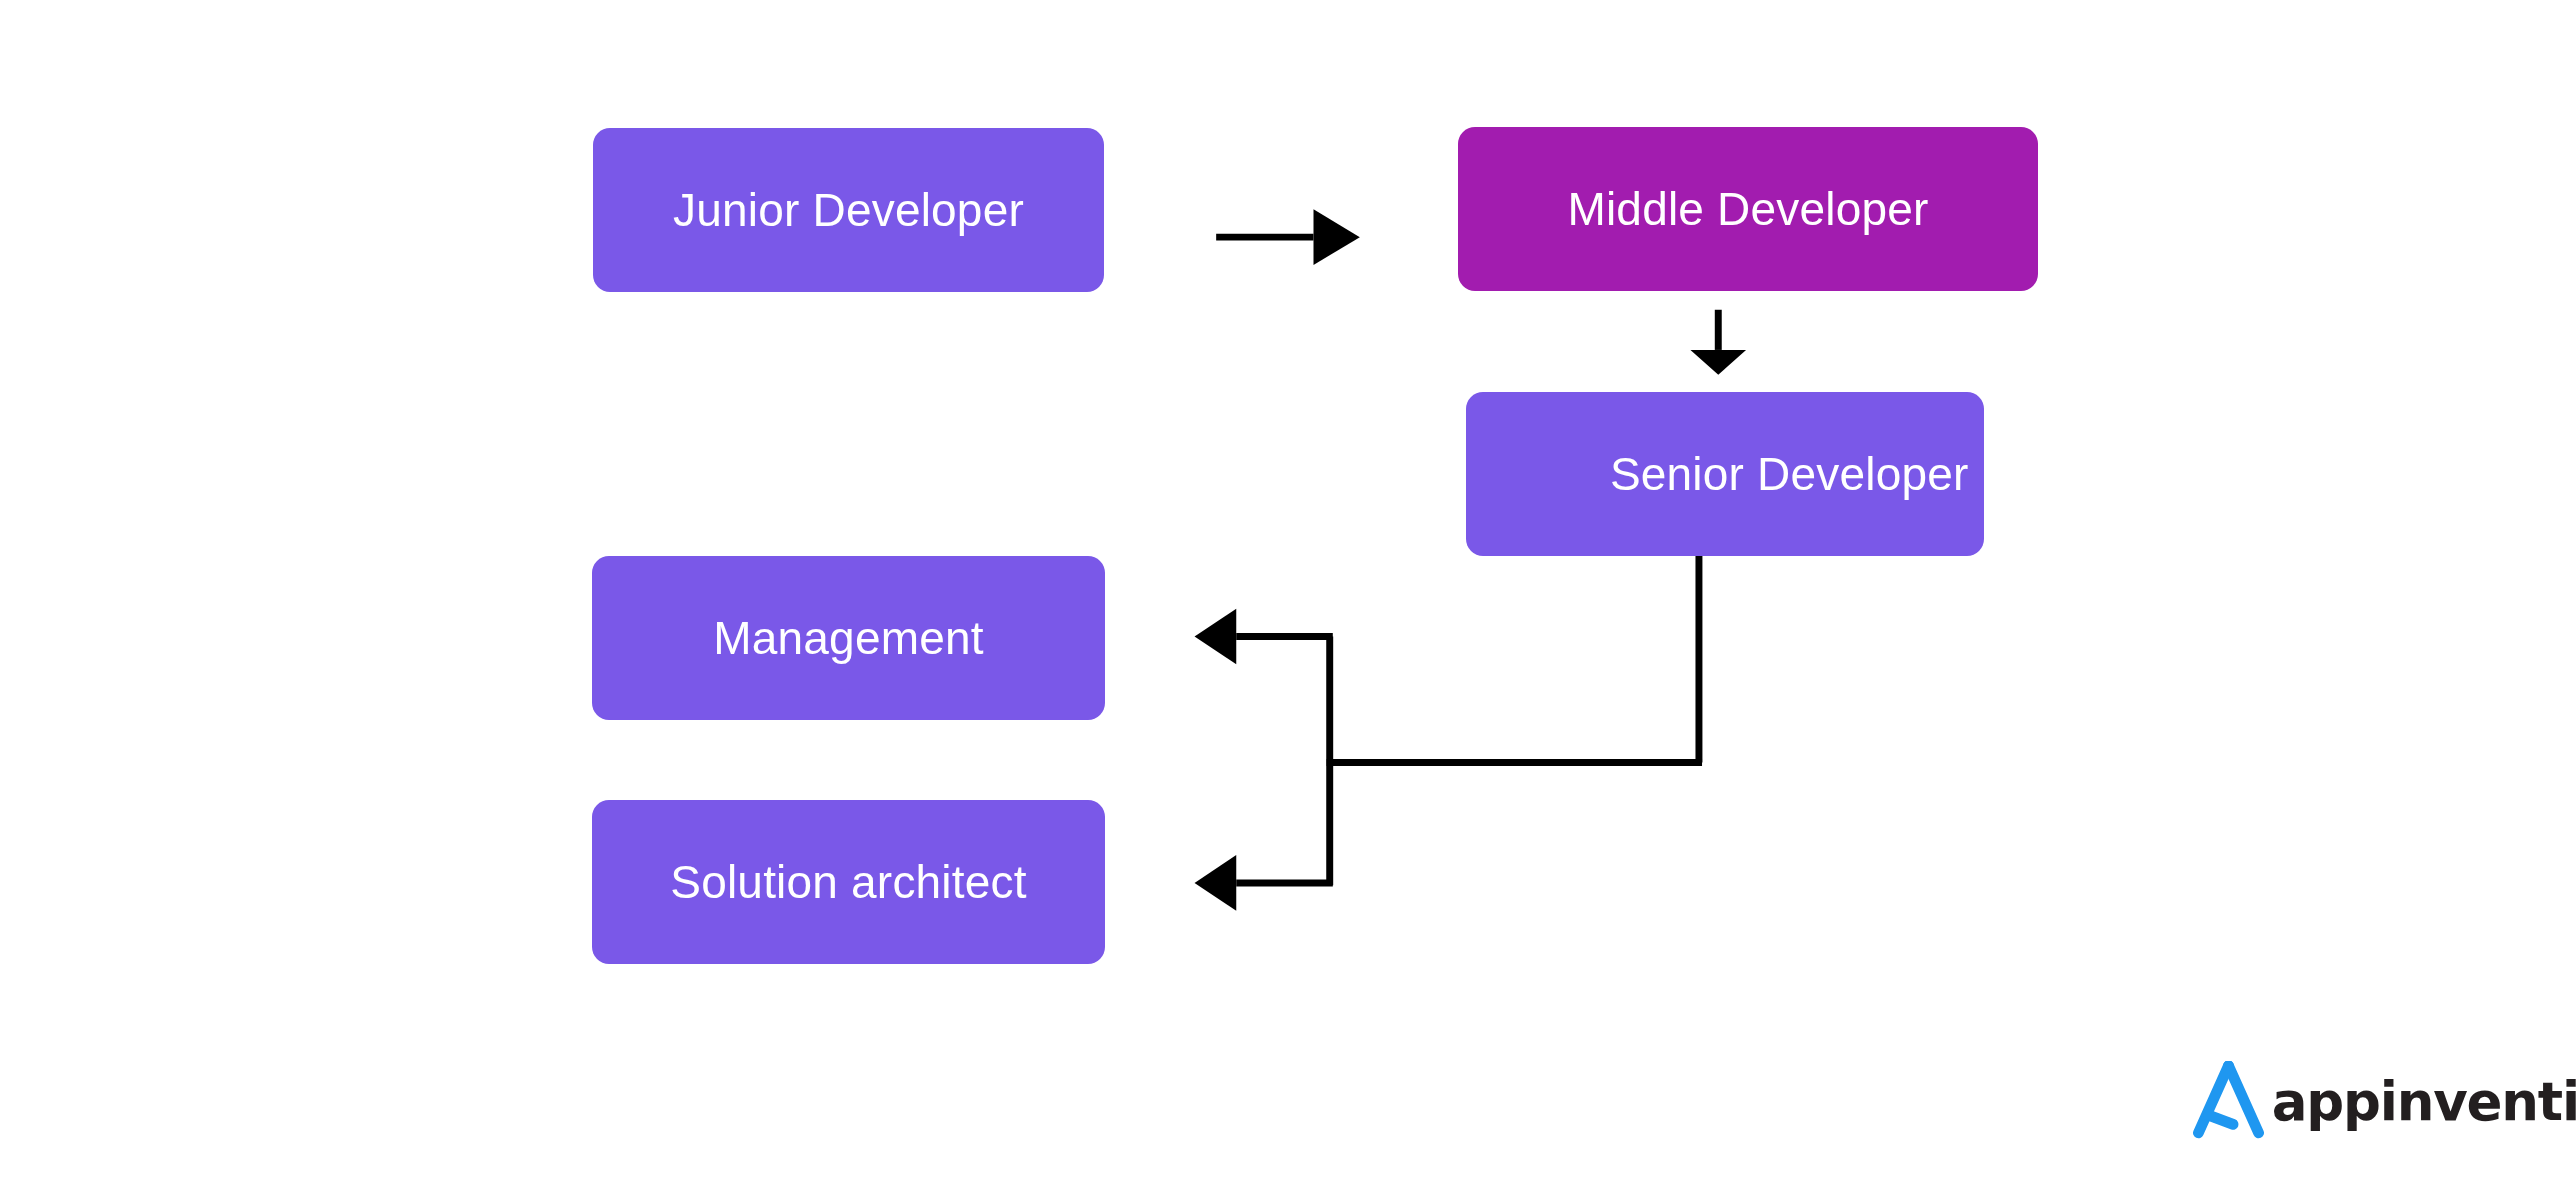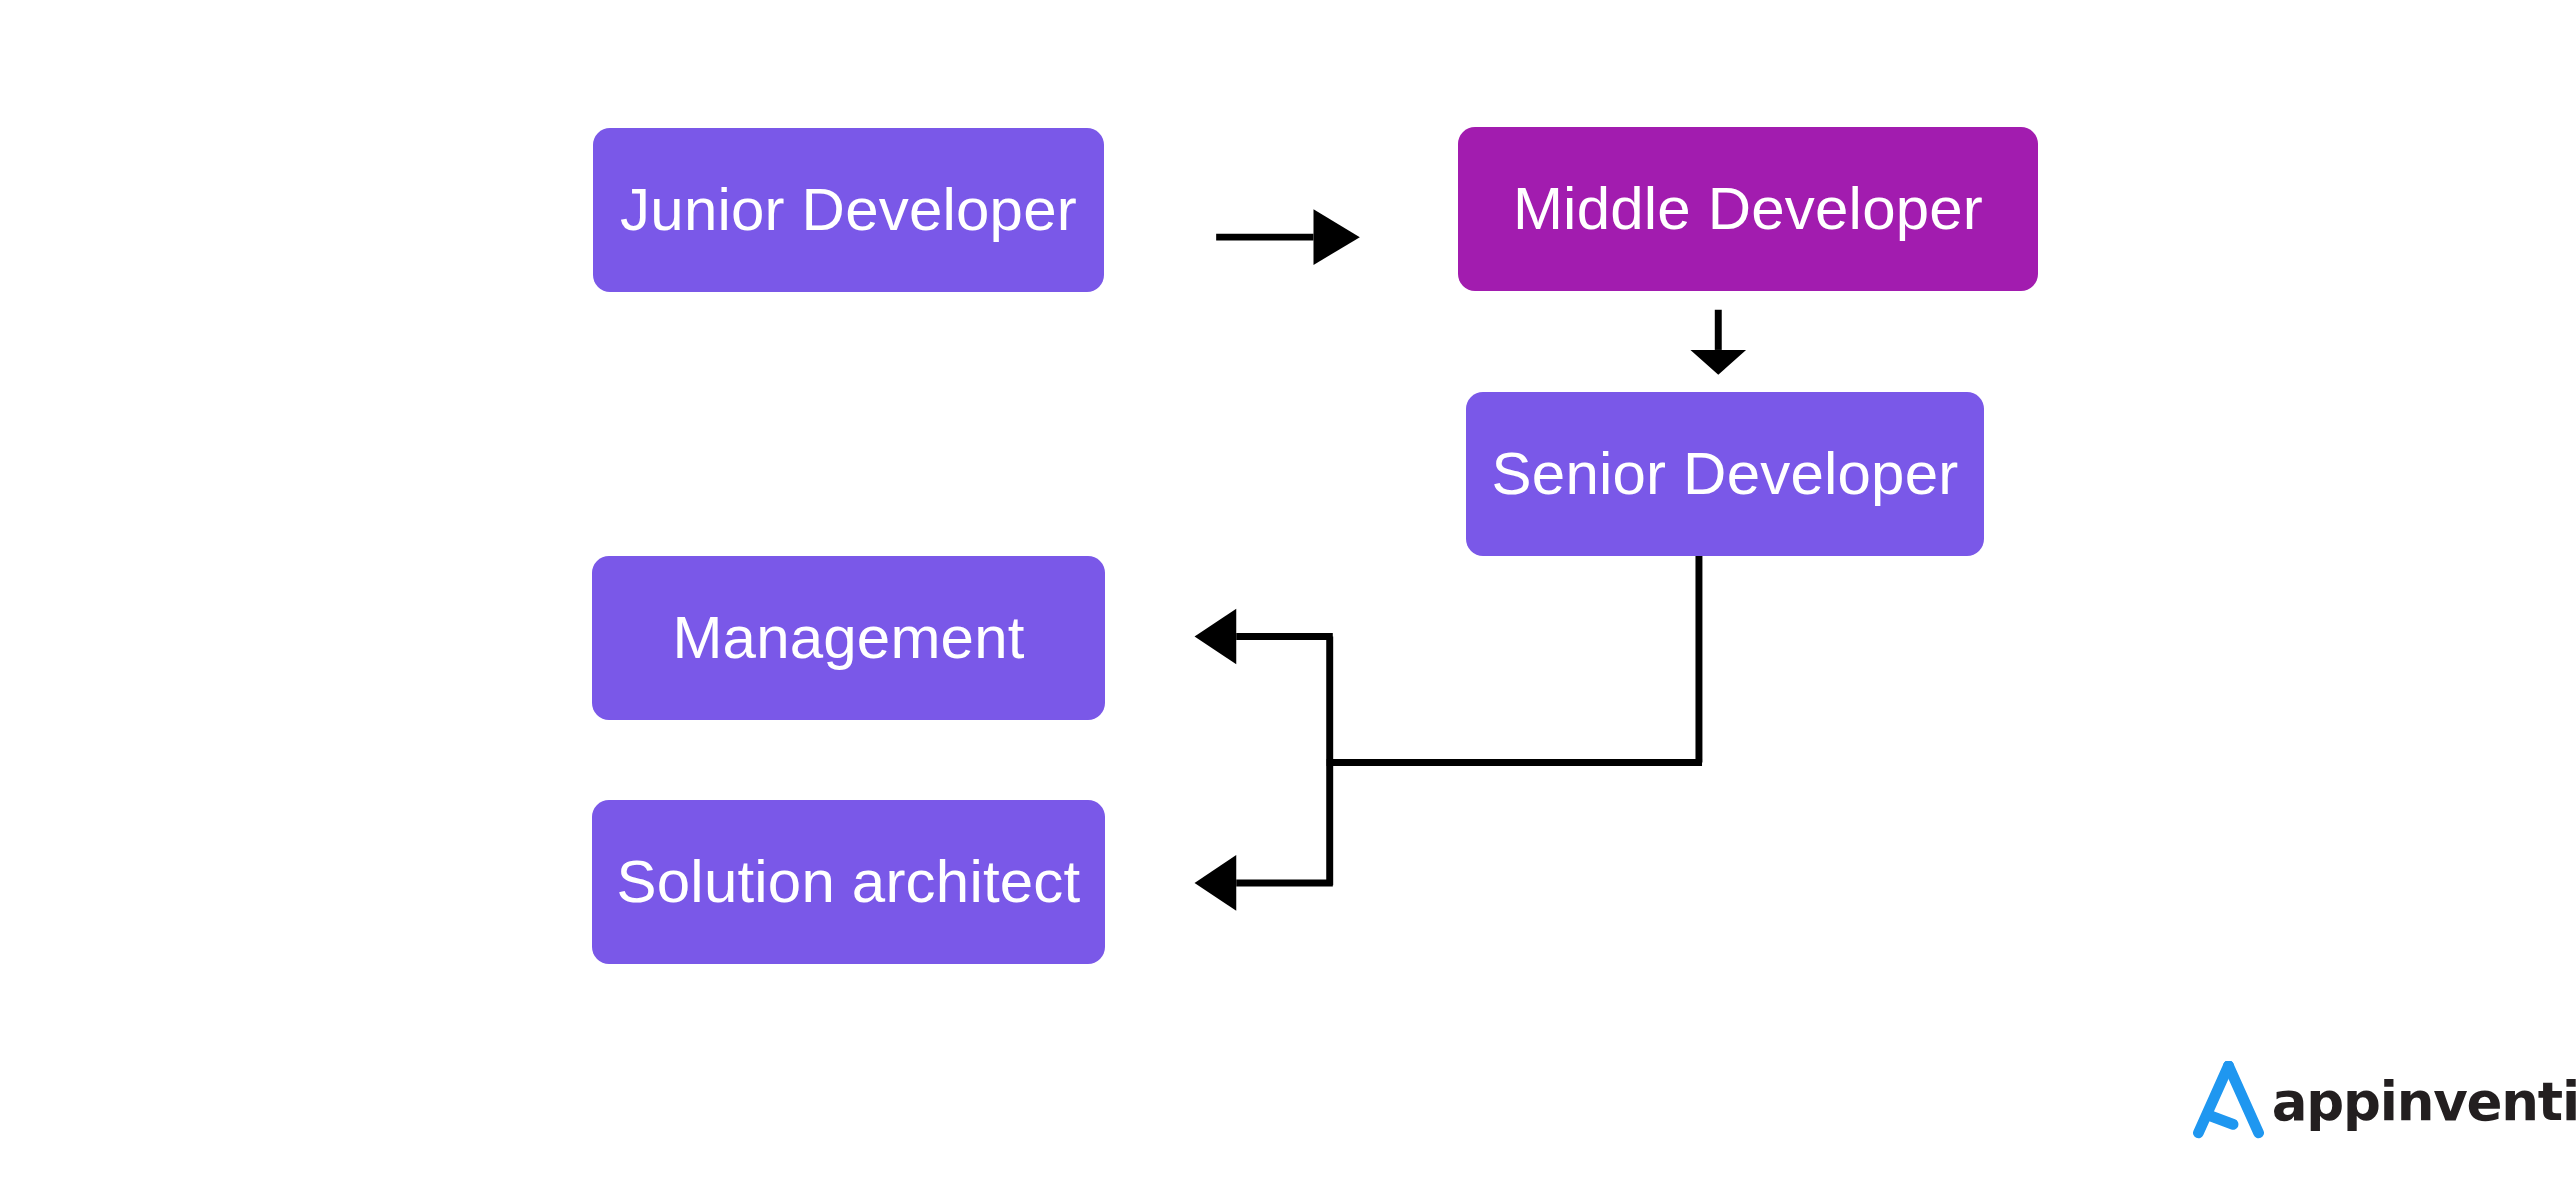--- a/index.html
+++ b/index.html
@@ -19,36 +19,36 @@
     overflow: hidden;
   }
   .node {
     position: absolute;
     border-radius: 17px;
     display: flex;
     align-items: center;
     justify-content: center;
     box-sizing: border-box;
     color: #ffffff;
-    font-size: 60px;
+    font-size: 46px;
     font-weight: 400;
     letter-spacing: 0.2px;
     line-height: 1.1;
     text-align: center;
     user-select: none;
   }
   .node-label {
     display: block;
     padding: 0 15.5px;
   }
 
   
   #node-junior   { left: 593px;  top: 128px;  width: 511px; height: 164px; }
   #node-middle   { left: 1458px; top: 127px;  width: 515px; height: 164px; }
-  #node-senior   { left: 1466px; top: 392px;  width: 518px; height: 164px; }
+  #node-senior   { left: 1466px; top: 392px;  width: 518px; height: 164px; justify-content: flex-end; }
   #node-management { left: 592px; top: 556px; width: 513px; height: 164px; }
   #node-solution { left: 592px;  top: 800px; width: 513px; height: 164px; }
 
   
   #connectors {
     position: absolute;
     left: 0;
     top: 0;
     width: 2576px;
     height: 1195px;

